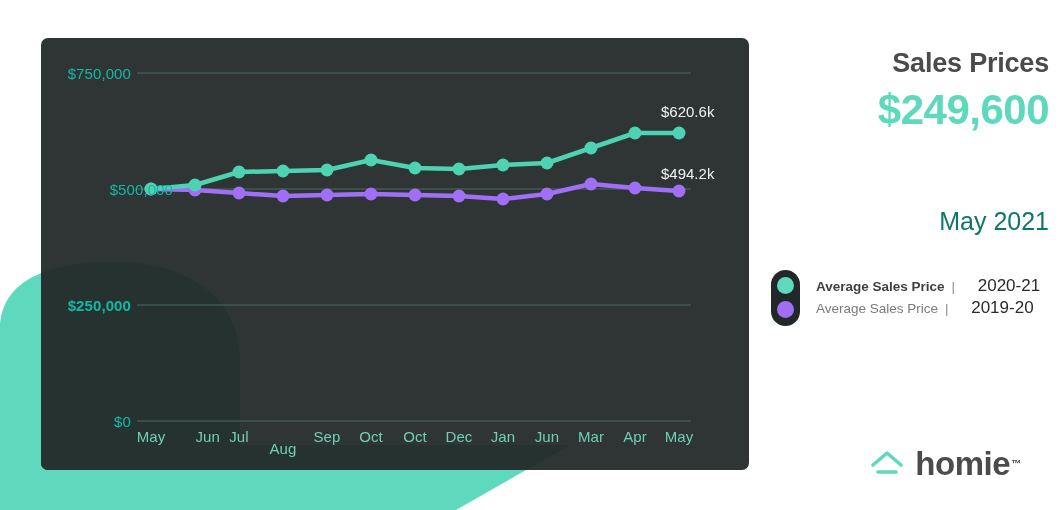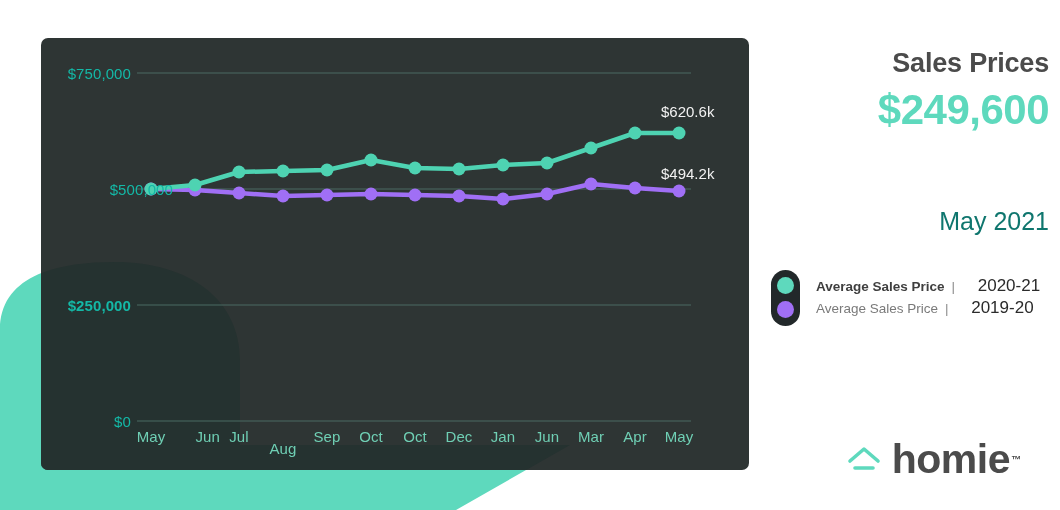--- a/index.html
+++ b/index.html
@@ -170,21 +170,21 @@
   
   .logo {
     position: absolute;
     right: 39px;
     bottom: 30px;
     display: flex;
     align-items: center;
   }
   .logo-mark { display: block; }
   .logo-word {
-    font-size: 41px;
+    font-size: 33px;
     font-weight: bold;
     color: #4b4b4b;
     margin-left: 10px;
     letter-spacing: -0.5px;
     line-height: 1;
   }
   .logo-tm {
     font-size: 10px;
     color: #4b4b4b;
     vertical-align: super;

